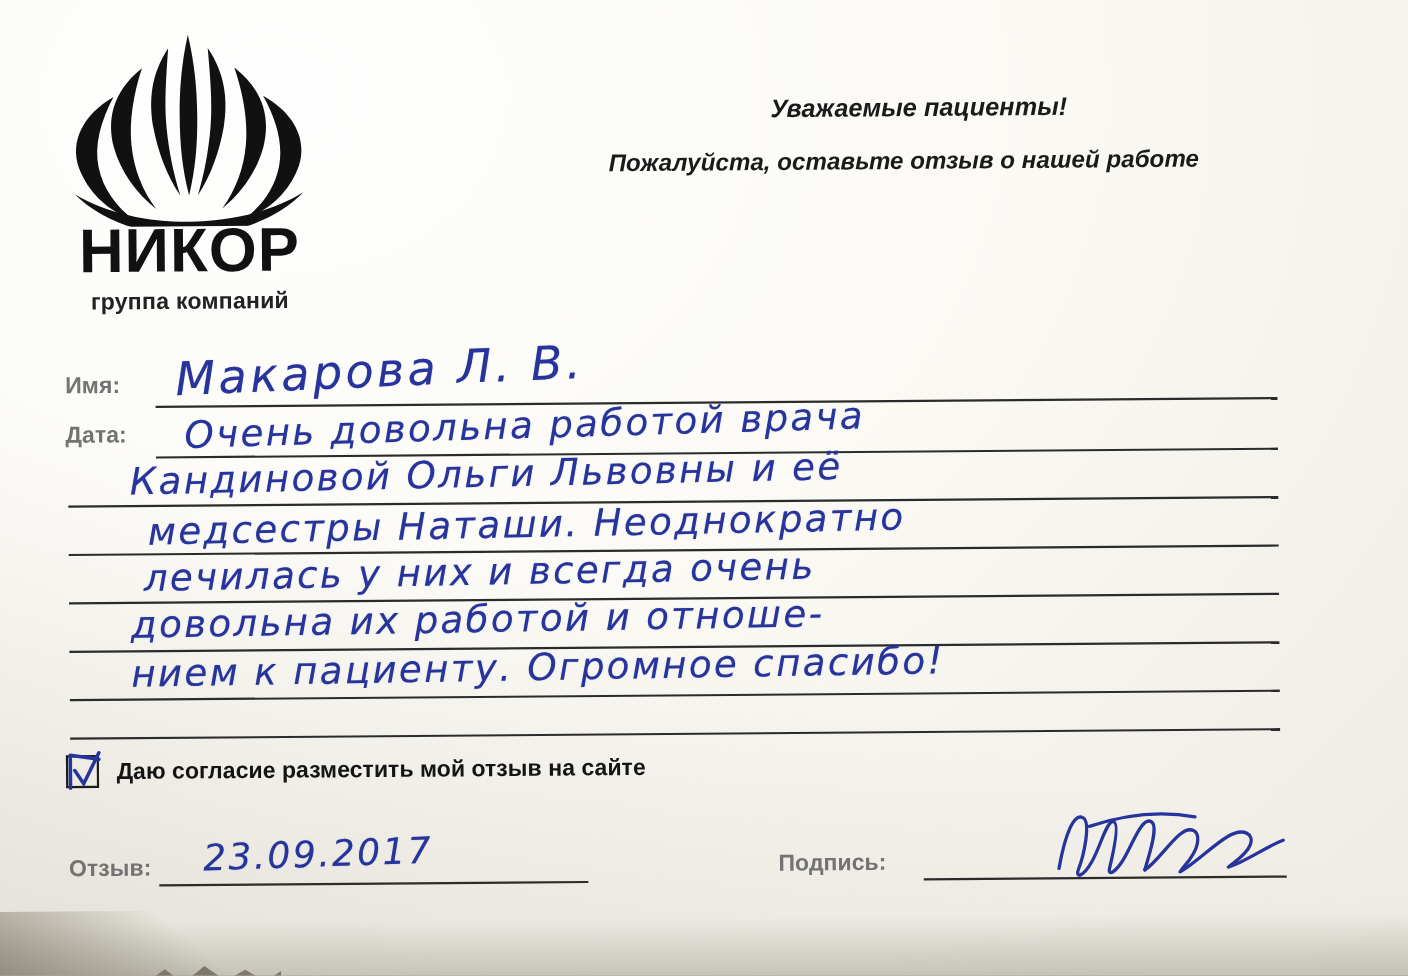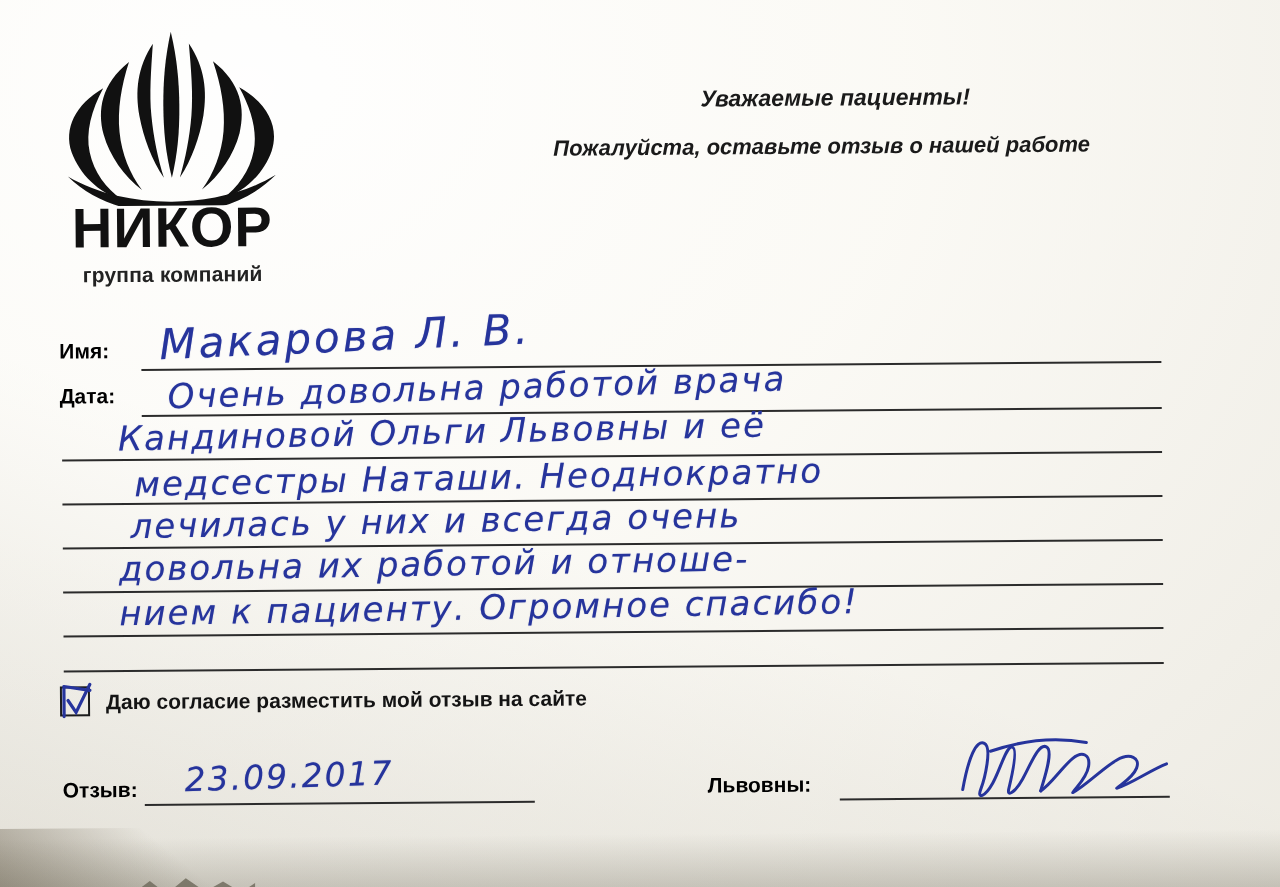--- a/index.html
+++ b/index.html
@@ -111,21 +111,21 @@
     color: #1a1a1a;
     margin-top: 22px;
     margin-left: -28px;
   }
 
   
   .label {
     position: absolute;
     font-weight: bold;
     font-size: 21px;
-    color: #000000;
+    color: #737373;
   }
   .lbl-name  { left: 68px;  top: 341px; }
   .lbl-review{ left: 68px;  top: 386px; }
   .lbl-date  { left: 68px;  top: 780px; }
   .lbl-sign  { left: 713px; top: 780px; }
 
   .rule {
     position: absolute;
     height: 2px;
     background: #2b2b2b;
@@ -269,21 +269,21 @@
       <div class="consent-box"></div>
       <svg class="consent-check" viewBox="0 0 42 42">
         <path d="M8 6 L8 36 M8 6 L34 10 M12 20 L20 32 L34 4" fill="none" stroke="#26349c" stroke-width="3.2" stroke-linecap="round"></path>
       </svg>
       <div class="consent-text">Даю согласие разместить мой отзыв на сайте</div>
 
       <div class="label lbl-date">Отзыв:</div>
       <div class="hw hw-date">23.09.2017</div>
       <div class="rule" style="left:150px; top:806px; width:390px;"></div>
 
-      <div class="label lbl-sign">Львовны:</div>
+      <div class="label lbl-sign">Подпись:</div>
       <div class="rule" style="left:845px; top:806px; width:330px;"></div>
       <svg class="signature" viewBox="0 0 230 80">
         <g fill="none" stroke="#26349c" stroke-width="3" stroke-linecap="round" stroke-linejoin="round">
           <path d="M8 62 C14 30 22 12 30 16 C38 20 30 52 26 62 C22 72 30 70 38 56 C46 42 52 18 58 20 C64 22 56 54 54 62 C52 70 60 66 68 52 C76 38 84 16 92 20 C100 24 88 56 86 64"></path>
           <path d="M86 64 C96 58 108 40 118 32 C128 24 136 28 134 40 C132 52 120 62 118 66 C130 60 148 42 162 34 C176 26 186 32 182 42 C178 52 166 58 162 62 C176 58 196 44 212 38"></path>
           <path d="M36 24 C66 14 100 10 132 16"></path>
         </g>
       </svg>
 
     </div>

